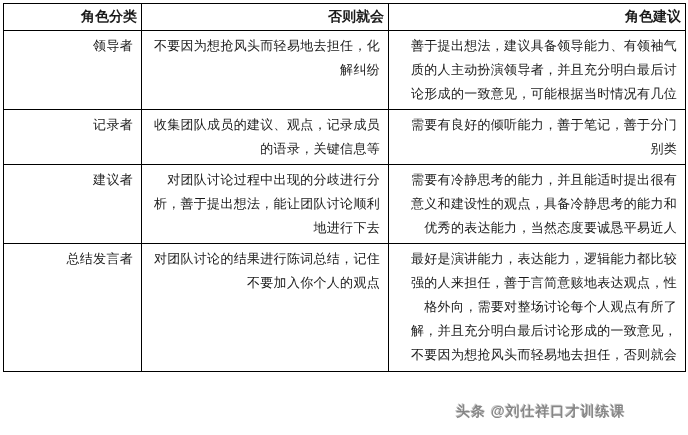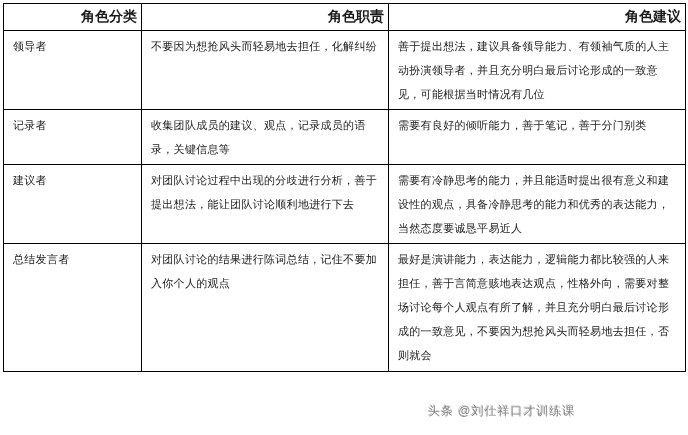--- a/index.html
+++ b/index.html
@@ -30,57 +30,57 @@
     box-sizing: border-box;
   }
   .roles-table th {
     font-size: 14px;
     font-weight: bold;
     text-align: right;
     padding: 4px 4px;
     height: 26px;
   }
   .roles-table td {
-    font-size: 11px;
+    font-size: 13px;
     line-height: 24px;
     padding: 3px 8px 3px 9px;
-    text-align: left;
+    text-align: right;
     letter-spacing: 0.3px;
   }
   tr.r1 { height: 74px; }
   tr.r2 { height: 75px; }
   tr.r3 { height: 54px; font-family: Liberation Serif, serif; }
   tr.r4 { height: 73px; }
   tr.r5 { height: 128px; }
   .watermark {
     position: absolute;
-    left: 428px;
+    left: 456px;
     top: 403px;
-    font-size: 12px;
-    font-weight: normal;
+    font-size: 14px;
+    font-weight: bold;
     letter-spacing: 1px;
     color: rgba(120, 120, 120, 0.88);
     text-shadow: 1px 1px 0 rgba(255, 255, 255, 0.9), -1px -1px 0 rgba(90, 90, 90, 0.35);
     white-space: nowrap;
     pointer-events: none;
   }
 </style>
 </head>
 <body>
 
 <table class="roles-table">
   <colgroup>
     <col class="c1">
       <col class="c2">
       <col class="c3">
   </colgroup>
   <thead>
     <tr>
       <th>角色分类</th>
-      <th>角色职责</th>
+      <th>否则就会</th>
       <th>角色建议</th>
     </tr>
   </thead>
   <tbody>
     <tr class="r1">
       <td>领导者</td>
       <td>不要因为想抢风头而轻易地去担任，化解纠纷</td>
       <td>善于提出想法，建议具备领导能力、有领袖气质的人主动扮演领导者，并且充分明白最后讨论形成的一致意见，可能根据当时情况有几位</td>
     </tr>
     <tr class="r3">

